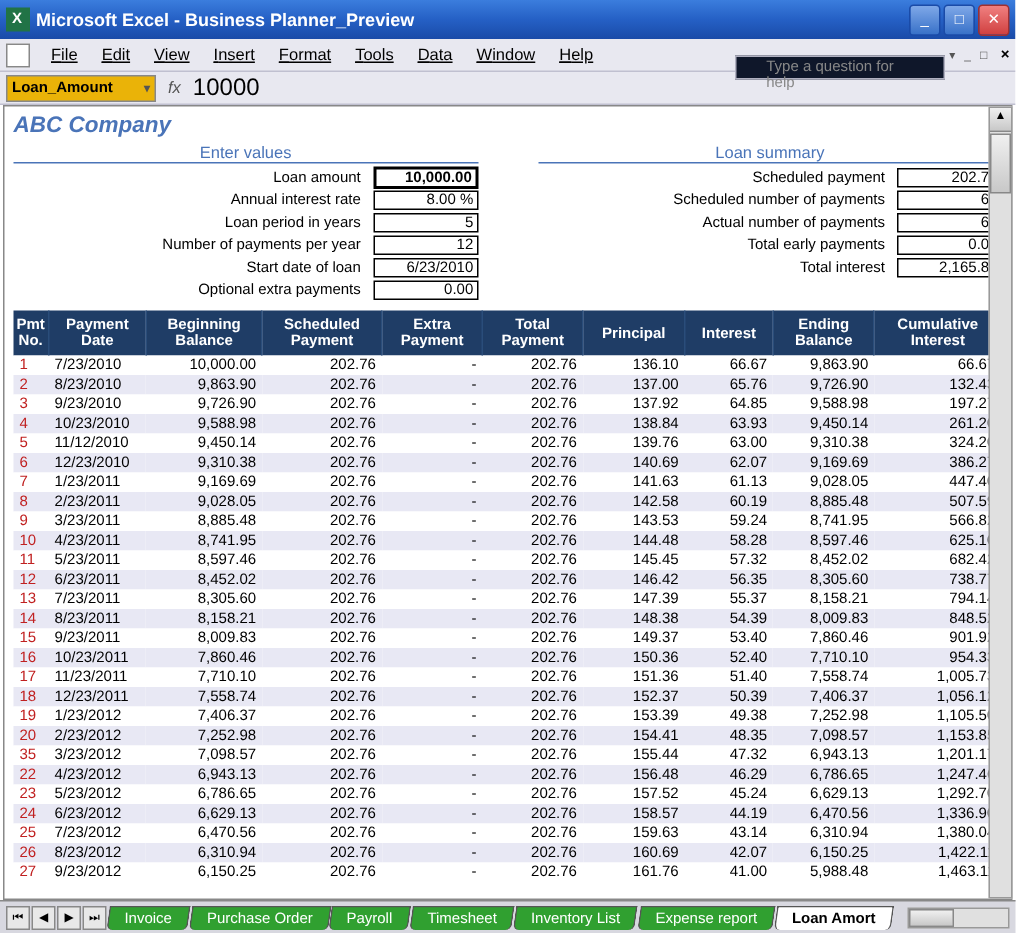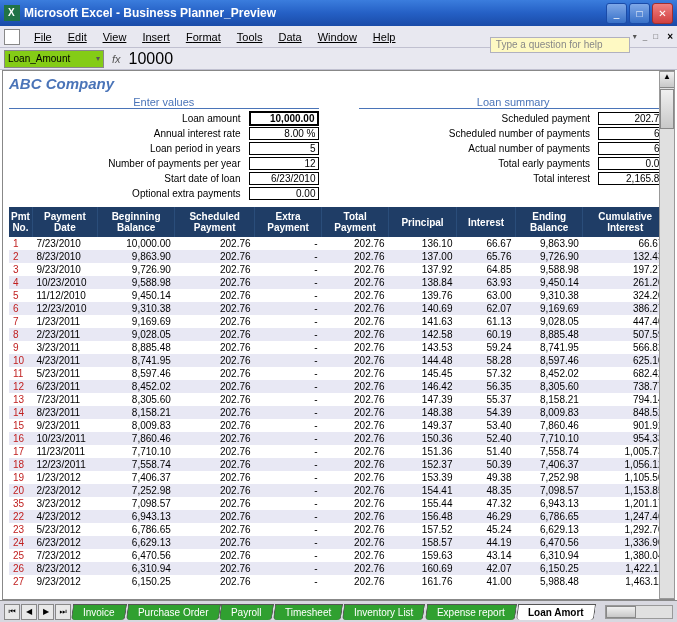--- a/index.html
+++ b/index.html
@@ -12,27 +12,27 @@
 .titlebar .title { flex: 1; font-weight: bold; font-size: 12px; }
 .titlebar .win-btns { display: flex; gap: 2px; }
 .titlebar .win-btn { width: 21px; height: 21px; background: linear-gradient(to bottom, #7fa8e8, #3871c8); border: 1px solid #1a4ba8; border-radius: 3px; color: #fff; font-size: 10px; display: flex; align-items: center; justify-content: center; cursor: pointer; }
 .titlebar .win-btn.close { background: linear-gradient(to bottom, #f08080, #d04040); border-color: #a03030; }
 
 
 .menubar { height: 22px; background: #e8e8f0; border-bottom: 1px solid #c0c0d0; display: flex; align-items: center; padding: 0 4px; }
 .menubar .doc-icon { width: 16px; height: 16px; background: #fff; border: 1px solid #888; margin-right: 6px; }
 .menubar .menu-item { padding: 2px 8px; cursor: pointer; text-decoration: underline; }
 .menubar .menu-item u { text-decoration: underline; }
-.menubar .help-box { margin-left: auto; border: 1px solid #b0b0c0; background: #fef9c3; width: 140px; height: 16px; color: #888; font-size: 10px; padding: 1px 5px; margin-top: 16px; }
+.menubar .help-box { margin-left: auto; border: 1px solid #b0b0c0; background: #0f172a; width: 140px; height: 16px; color: #888; font-size: 10px; padding: 1px 20px; margin-top: 16px; }
 .menubar .sm-chev { font-size: 8px; margin: 0 3px; color: #555; }
 .menubar .sm-x { font-size: 10px; font-weight: bold; margin-left: 6px; cursor: pointer; }
 
 
 .formulabar { height: 22px; background: #e8e8f0; border-bottom: 1px solid #c0c0d0; display: flex; align-items: center; padding: 0 4px; }
-.formulabar .namebox { width: 100px; height: 18px; background: #84cc16; border: 1px solid #888; display: flex; align-items: center; padding: 0 3px; font-size: 10px; }
+.formulabar .namebox { width: 100px; height: 18px; background: #eab308; border: 1px solid #888; display: flex; align-items: center; padding: 0 3px; font-size: 10px; font-weight: bold; }
 .formulabar .namebox .chev { margin-left: auto; font-size: 8px; color: #555; }
 .formulabar .fx { margin: 0 8px; font-style: italic; font-size: 11px; color: #555; }
 .formulabar .fvalue { font-size: 16px; }
 
 
 .worksheet { position: absolute; top: 70px; bottom: 22px; left: 2px; right: 2px; overflow: hidden; background: #fff; border: 1px solid #888; }
 .sheet-scroll { width: 100%; height: 100%; overflow: auto; }
 .sheet-inner { padding: 4px 6px; }
 
 .sheet-title { color: #4a74b8; font-size: 18px; font-weight: bold; font-style: italic; }

